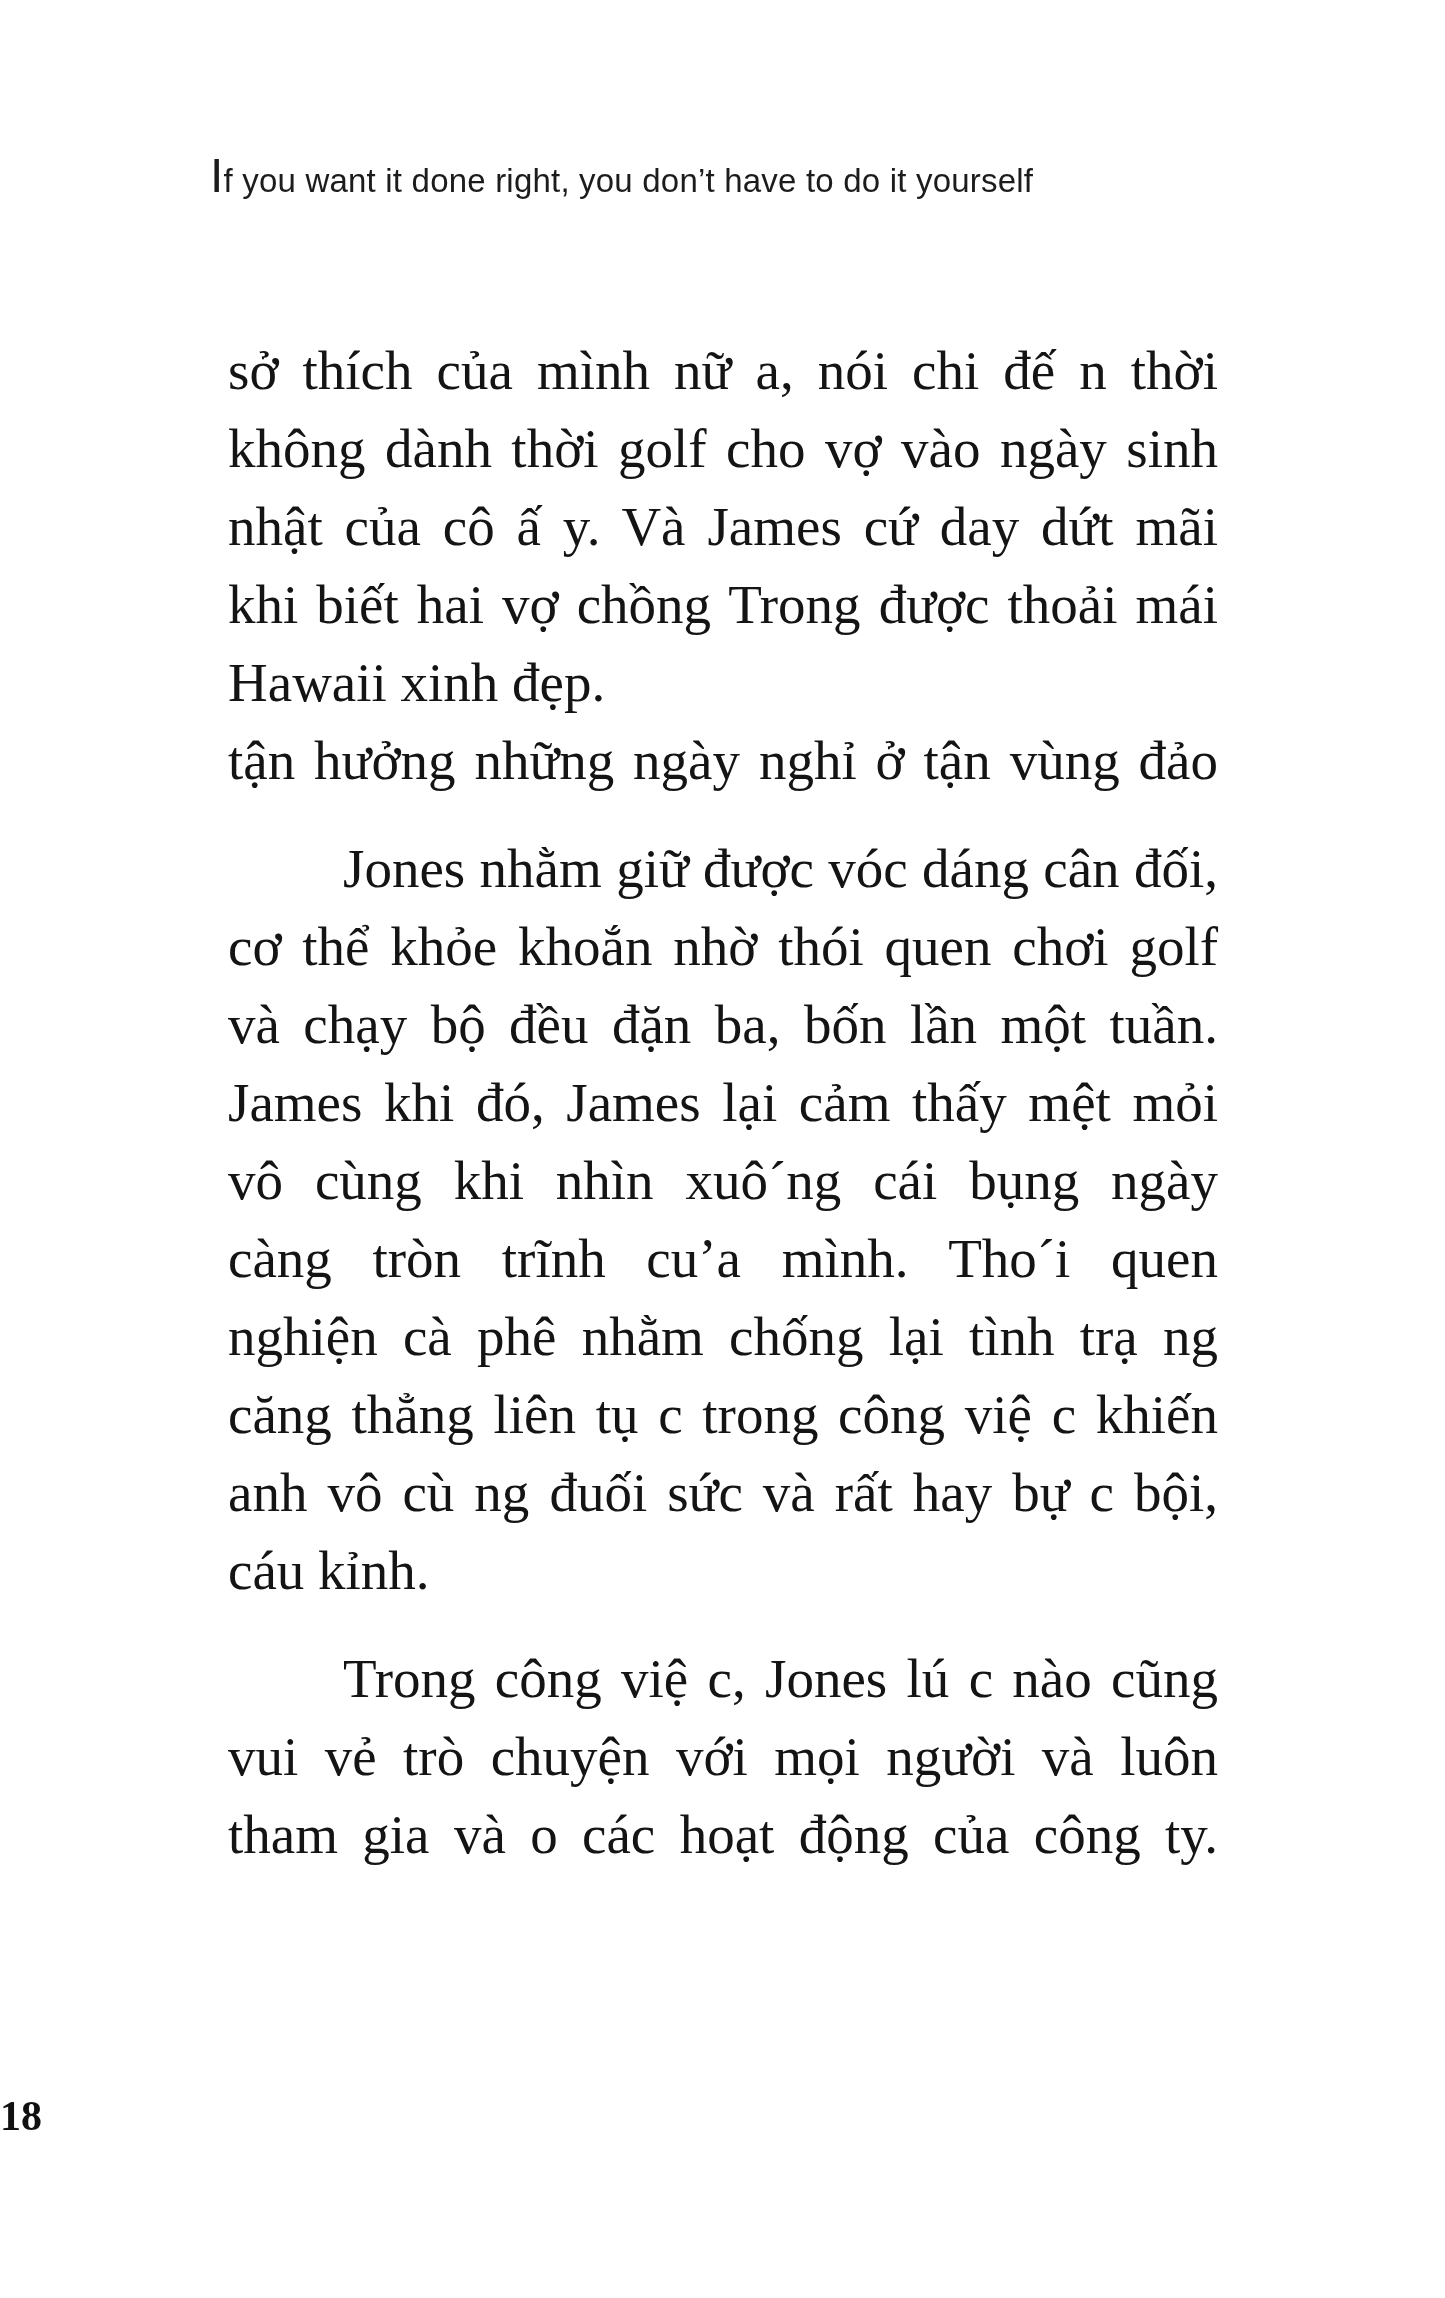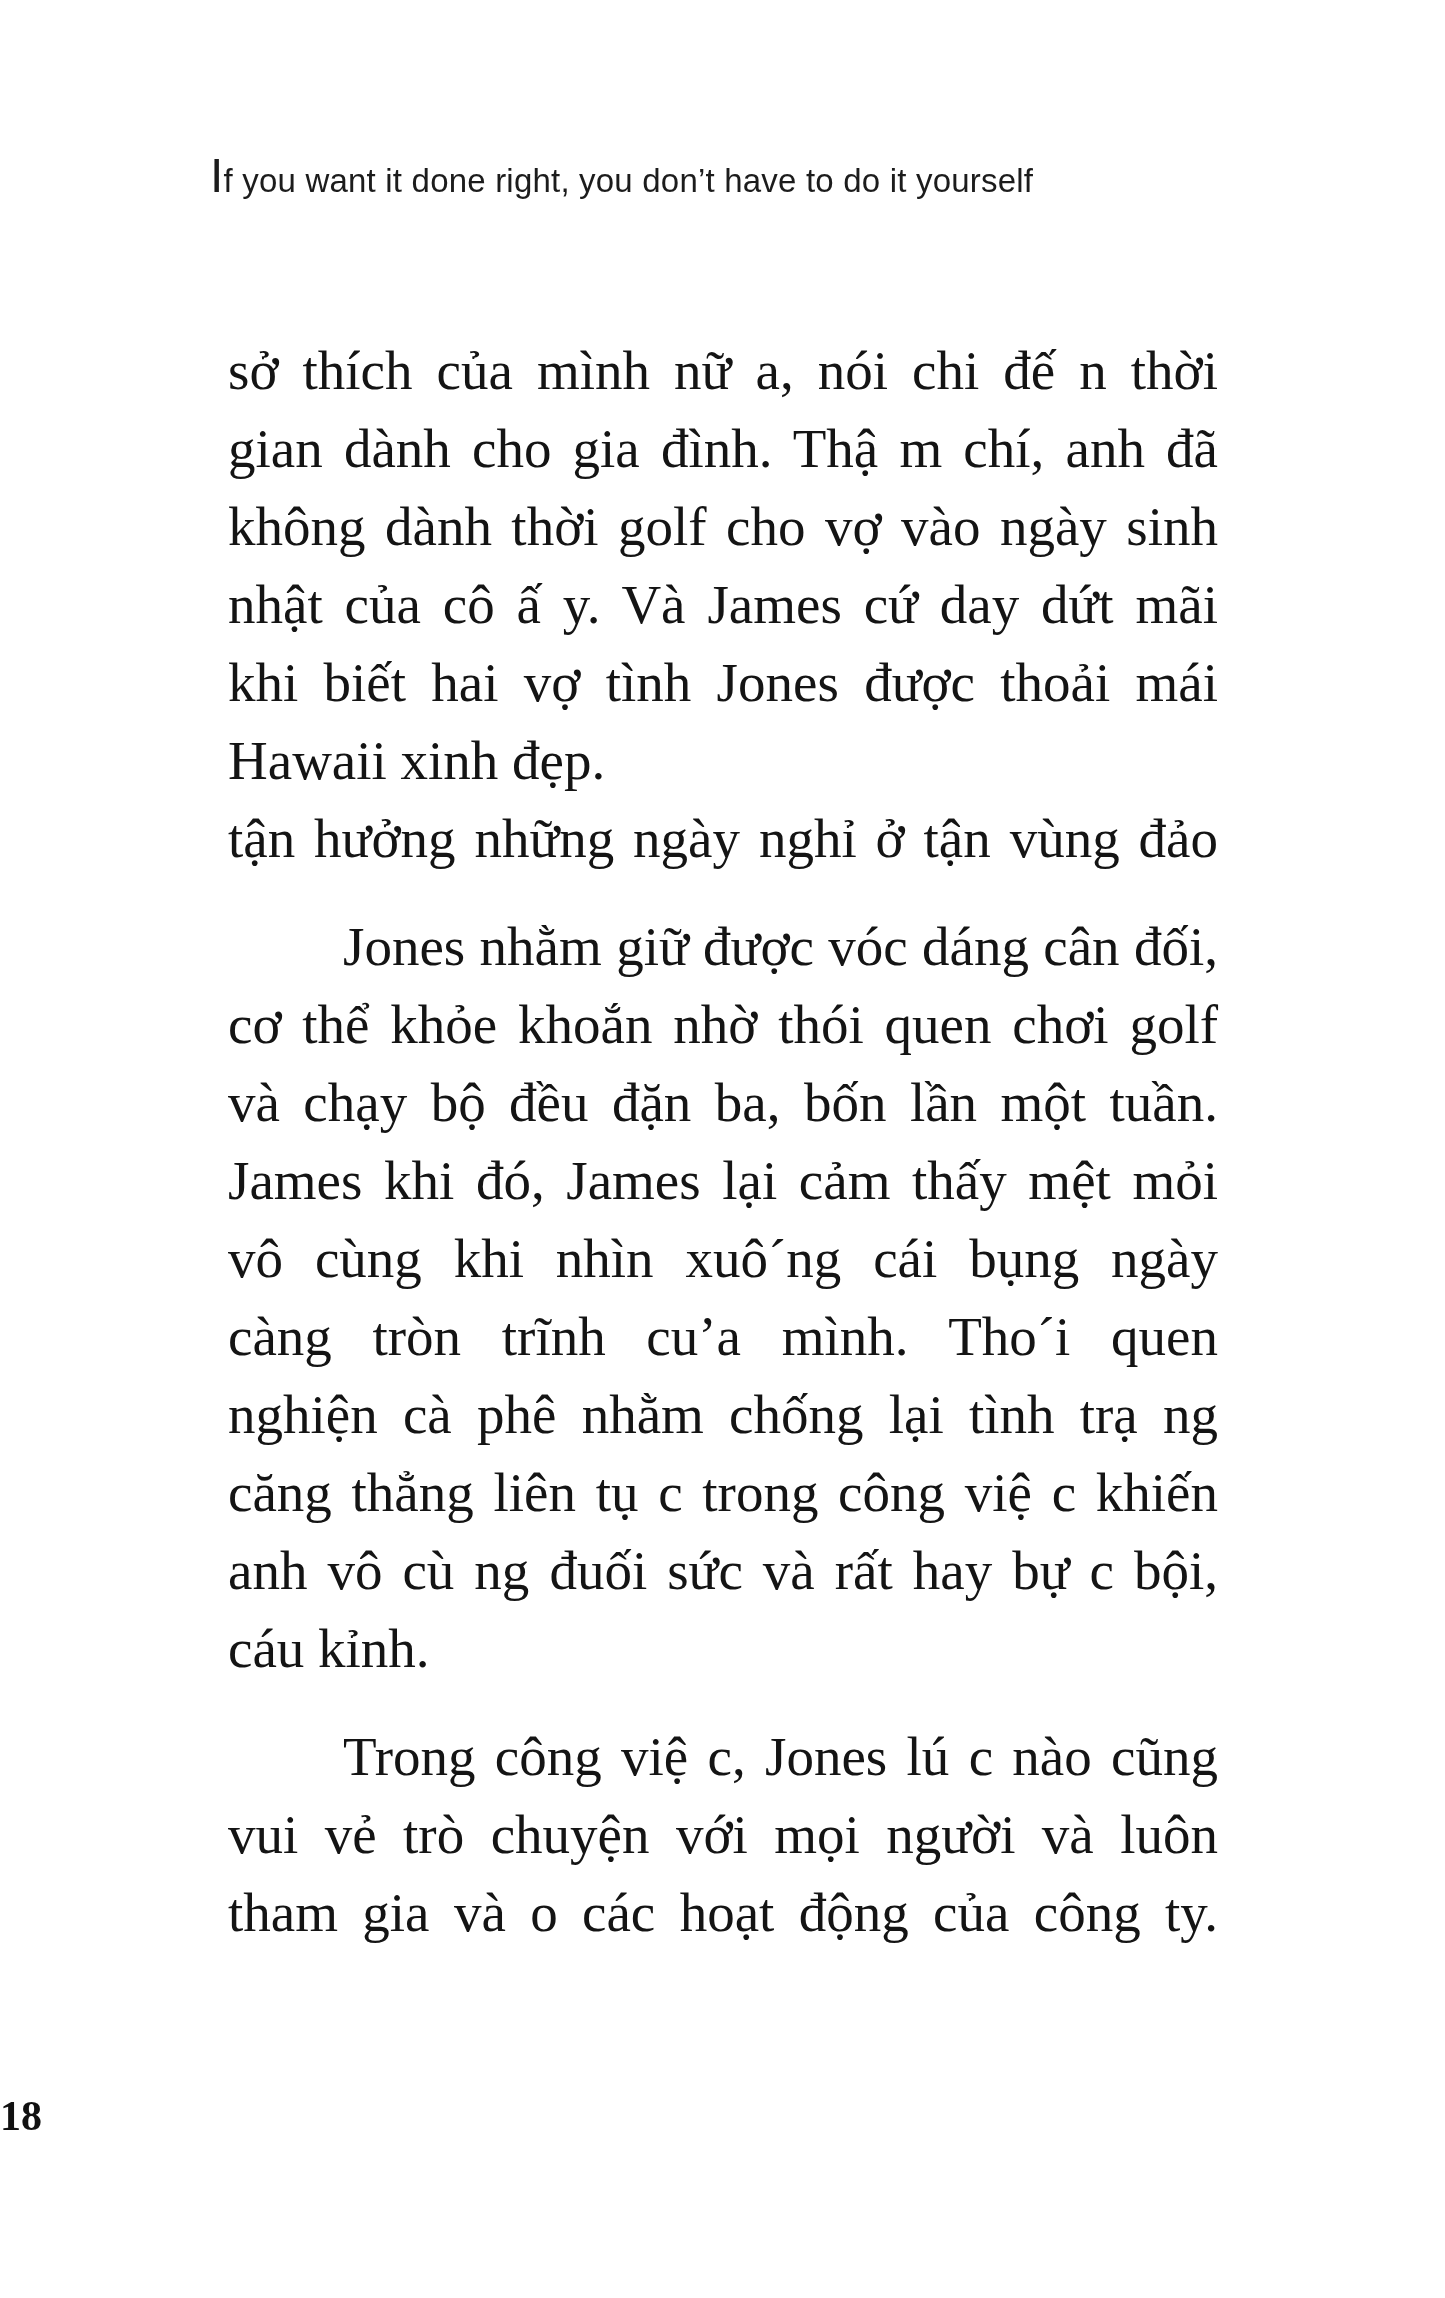--- a/index.html
+++ b/index.html
@@ -69,24 +69,23 @@
 
 <div class="page">
 
   <div class="running-header">
     <span class="initial">I</span><span>f you want it done right, you don’t have to do it yourself</span>
   </div>
 
   <div class="body-text">
 
     <div class="line">sở thích của mình nữ a, nói chi đế n thời</div>
-    <div class="line">gian dành cho gia đình. Thậ m chí, anh đã</div>
     <div class="line">không dành thời golf cho vợ vào ngày sinh</div>
     <div class="line">nhật của cô ấ y. Và James cứ day dứt mãi</div>
-    <div class="line">khi biết hai vợ tình Jones được thoải mái</div>
+    <div class="line">khi biết hai vợ chồng Trong được thoải mái</div>
     <div class="line last">Hawaii xinh đẹp.</div>
     <div class="line">tận hưởng những ngày nghỉ ở tận vùng đảo</div>
 
     <div class="line indent pgap">Jones nhằm giữ được vóc dáng cân đối,</div>
     <div class="line">cơ thể khỏe khoắn nhờ thói quen chơi golf</div>
     <div class="line">và chạy bộ đều đặn ba, bốn lần một tuần.</div>
     <div class="line">James khi đó, James lại cảm thấy mệt mỏi</div>
     <div class="line">vô cùng khi nhìn xuô´ng cái bụng ngày</div>
     <div class="line">càng tròn trĩnh cuʼa mình. Tho´i quen</div>
     <div class="line">nghiện cà phê nhằm chống lại tình trạ ng</div>

